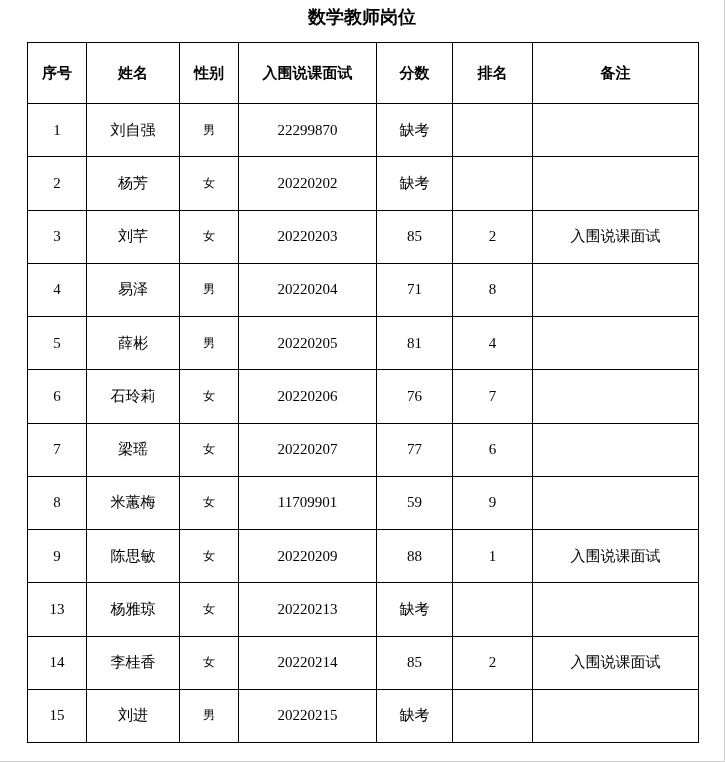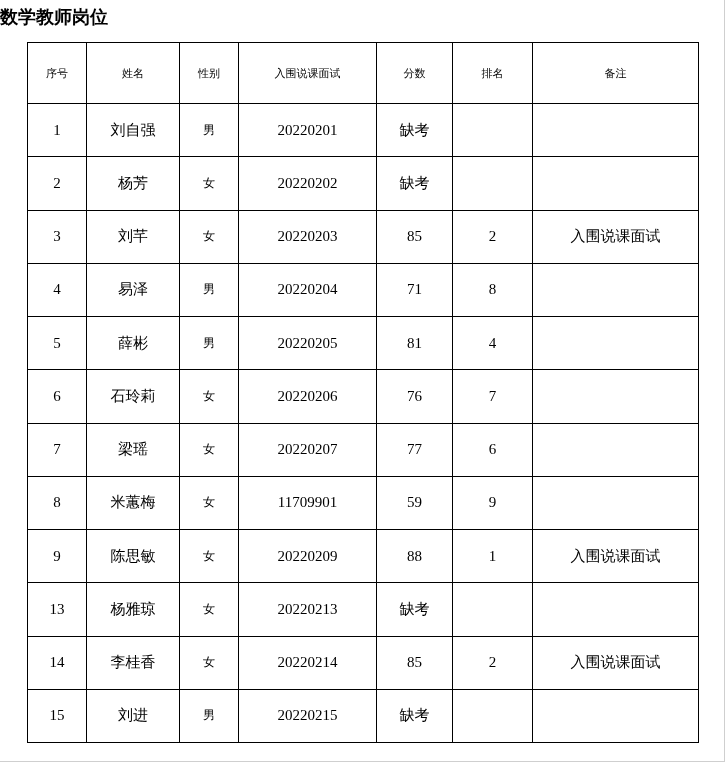--- a/index.html
+++ b/index.html
@@ -16,20 +16,21 @@
     border-right: 1px solid #cfcfcf;
     border-bottom: 1px solid #cfcfcf;
     overflow: hidden;
     color: #000000;
   }
   .doc-title {
     position: absolute;
     top: 5px;
     left: 0;
     width: 100%;
+    text-align: center;
     font-size: 18px;
     font-weight: bold;
     color: #000000;
   }
   table.score-table {
     position: absolute;
     left: 27px;
     top: 42px;
     width: 671px;
     height: 701px;
@@ -39,22 +40,22 @@
   .score-table th,
   .score-table td {
     border: 1px solid #000000;
     text-align: center;
     vertical-align: middle;
     padding: 0;
     overflow: hidden;
     white-space: nowrap;
   }
   .score-table th {
-    font-size: 11px;
-    font-weight: normal;
+    font-size: 15px;
+    font-weight: bold;
     height: 60px;
   }
   .score-table td {
     font-size: 15px;
     font-weight: normal;
   }
   .score-table td.cell-gender {
     font-size: 12px;
   }
   .score-table td.cell-no,
@@ -89,21 +90,21 @@
         <th>分数</th>
         <th>排名</th>
         <th>备注</th>
       </tr>
     </thead>
     <tbody id="table-body">
         <tr>
           <td class="cell-no">1</td>
           <td class="cell-name">刘自强</td>
           <td class="cell-gender">男</td>
-          <td class="cell-ticket">20220201</td>
+          <td class="cell-ticket">22299870</td>
           <td class="cell-score">缺考</td>
           <td class="cell-rank"></td>
           <td class="cell-remarks"></td>
         </tr>
         <tr>
           <td class="cell-no">2</td>
           <td class="cell-name">杨芳</td>
           <td class="cell-gender">女</td>
           <td class="cell-ticket">20220202</td>
           <td class="cell-score">缺考</td>

